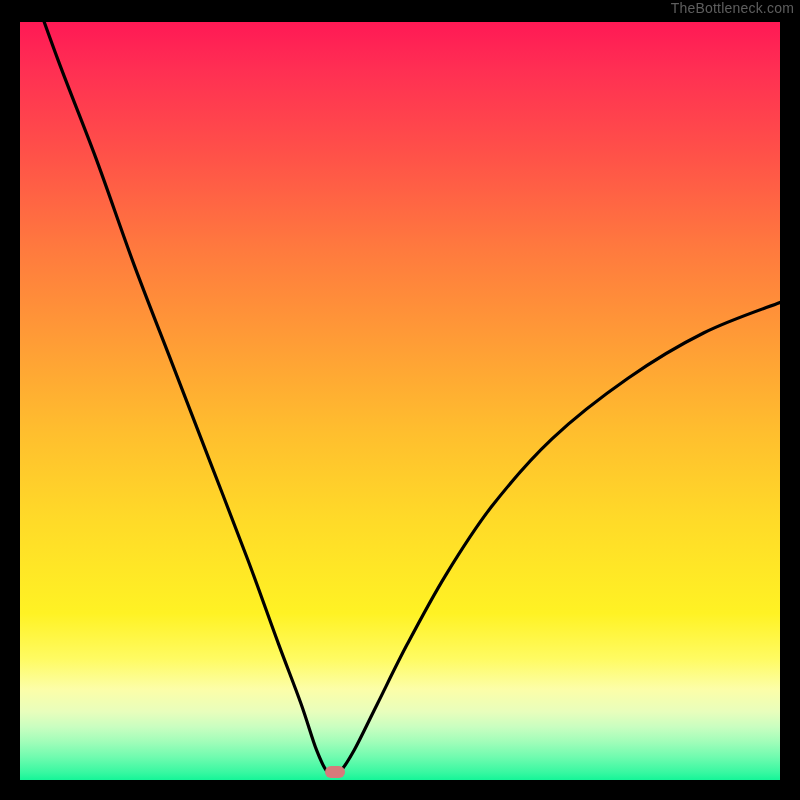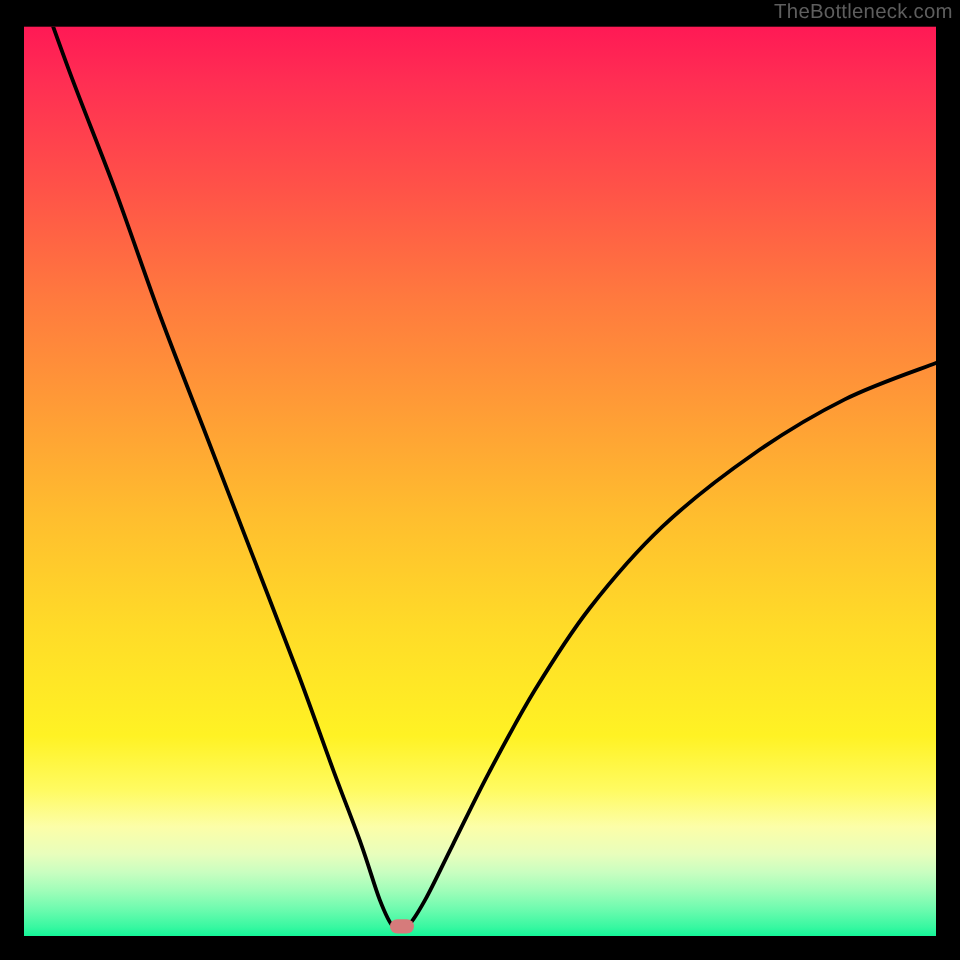--- a/index.html
+++ b/index.html
@@ -49,21 +49,21 @@
     width: 20px;
     height: 12px;
     background: #d67b7b;
     border-radius: 6px;
   }
   .watermark {
     position: absolute;
     top: 0px;
     right: 6px;
     color: #5e5e5e;
-    font-size: 17px;
+    font-size: 14px;
     letter-spacing: 0.2px;
     font-weight: 400;
   }
   svg.curve {
     position: absolute;
     left: 0;
     top: 0;
     width: 100%;
     height: 100%;
   }

